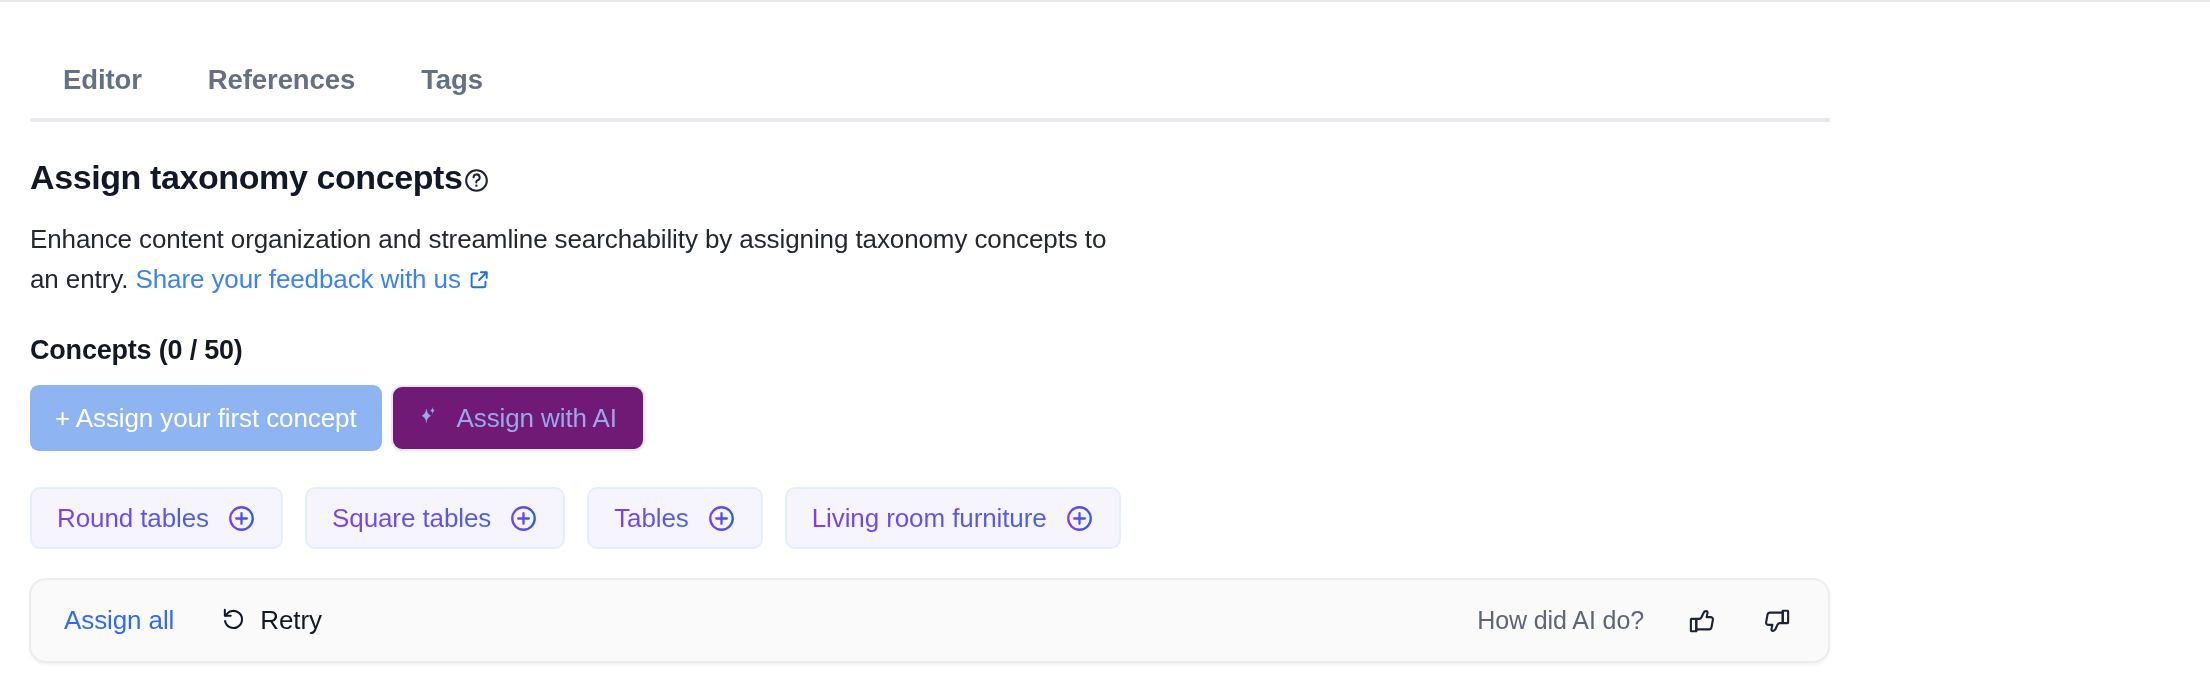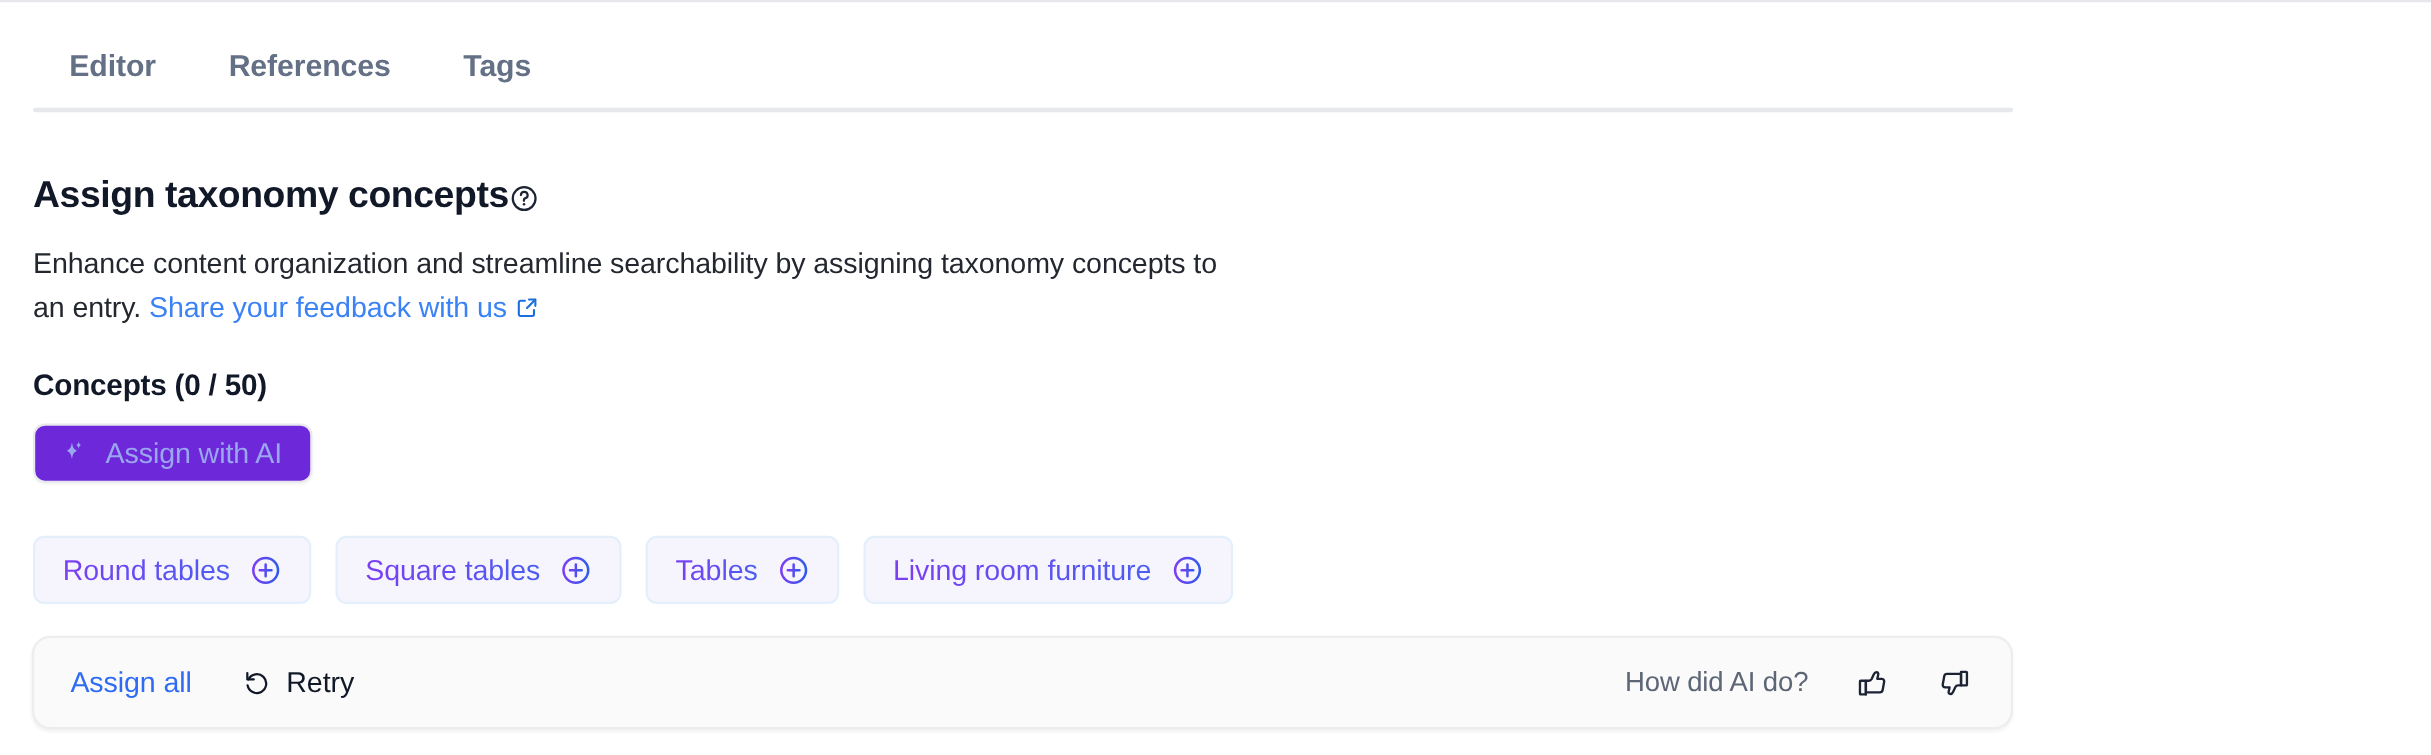--- a/index.html
+++ b/index.html
@@ -30,21 +30,21 @@
     position: absolute;
     top: 2px;
     left: 30px;
     width: 1800px;
     height: 103px;
     box-sizing: border-box;
   }
   .tabs {
     display: flex;
     align-items: flex-end;
-    height: 100px;
+    height: 120px;
     gap: 0px;
     position: relative;
   }
   .tab {
     display: flex;
     align-items: center;
     gap: 13px;
     padding: 0 33px 29px 33px;
     font-size: 27.5px;
     font-weight: 700;
@@ -169,24 +169,24 @@
     font-weight: 500;
     letter-spacing: -0.1px;
     padding: 0 25px;
     height: 66px;
     line-height: 66px;
     cursor: pointer;
     font-family: "Liberation Sans", sans-serif;
     white-space: nowrap;
   }
   .btn-ai {
-    background: #6d28d9;
+    background: #701a75;
     border: 2px solid #e7e9ee;
     border-radius: 11px;
-    height: 54px;
+    height: 66px;
     display: flex;
     align-items: center;
     gap: 14px;
     padding: 0 26px 0 22px;
     cursor: pointer;
     box-sizing: border-box;
     box-shadow: 0 1px 2px rgba(16,24,40,0.04);
   }
   .btn-ai-label {
     font-size: 26px;
@@ -256,21 +256,21 @@
   .assign-all {
     font-size: 26px;
     color: #2f6bf3;
     font-weight: 400;
     letter-spacing: -0.1px;
     cursor: pointer;
     white-space: nowrap;
   }
   .retry {
     display: flex;
-    align-items: center;
+    align-items: flex-start;
     gap: 13px;
     cursor: pointer;
   }
   .retry-label {
     font-size: 26px;
     color: #111827;
     font-weight: 500;
     letter-spacing: -0.1px;
   }
   .retry-icon { display:block; width: 27px; height: 27px; }
@@ -340,20 +340,21 @@
   <span>Enhance content organization and streamline searchability by assigning taxonomy concepts to an entry. </span><a class="feedback-link" href="#"><span>Share your feedback with us</span><svg class="ext-icon" viewBox="0 0 24 24" fill="none" stroke="#1a6fdc" stroke-width="2">
       <path d="M13.5 4.5h6v6" stroke-linecap="round" stroke-linejoin="round"></path>
       <path d="M19.3 4.8 11.6 12.5" stroke-linecap="round"></path>
       <path d="M18.2 14.4v4.1a1.6 1.6 0 0 1-1.6 1.6H5.4a1.6 1.6 0 0 1-1.6-1.6V7.3a1.6 1.6 0 0 1 1.6-1.6h4.2" stroke-linecap="round" stroke-linejoin="round"></path>
     </svg></a>
 </div>
 
 <div class="concepts-heading">Concepts (0 / 50)</div>
 
 <div class="action-row">
+  <button class="btn-primary">+ Assign your first concept</button>
 
   <button class="btn-ai">
     <span>
       <svg class="sparkle-icon" viewBox="0 0 24 24" fill="#9aa7ef">
         <path d="M10 4.6c.2 2.3 1.1 3.9 2.8 4.9.9.5.9.7 0 1.2-1.7 1-2.6 2.6-2.8 4.9-.1.8-.4.8-.5 0-.2-2.3-1.1-3.9-2.8-4.9-.9-.5-.9-.7 0-1.2 1.7-1 2.6-2.6 2.8-4.9.1-.8.4-.8.5 0z"></path>
         <path d="M15.1 3.1c.1 1.1.5 1.8 1.3 2.3.4.2.4.3 0 .6-.8.5-1.2 1.2-1.3 2.3 0 .4-.2.4-.2 0-.1-1.1-.5-1.8-1.3-2.3-.4-.3-.4-.4 0-.6.8-.5 1.2-1.2 1.3-2.3 0-.4.2-.4.2 0z"></path>
       </svg>
     </span>
     <span class="btn-ai-label">Assign with AI</span>
   </button>

